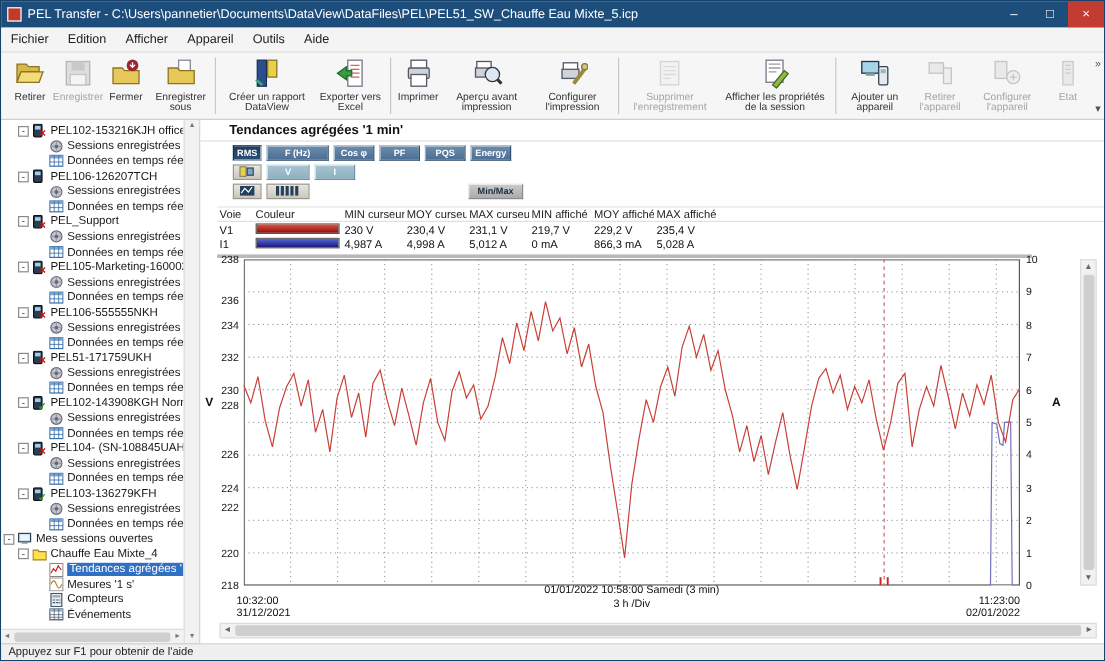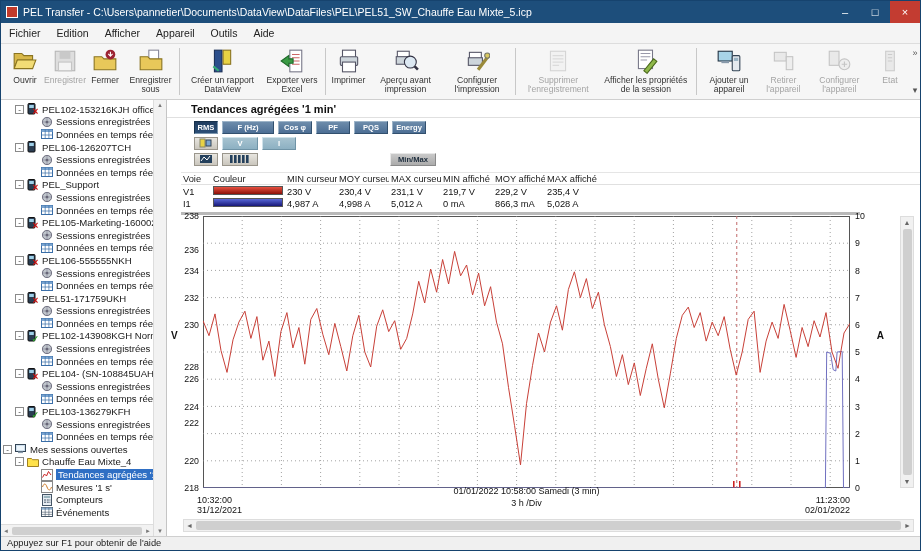--- a/index.html
+++ b/index.html
@@ -134,21 +134,21 @@
       <span class="menuitem">Aide</span>
     </div>
 
   <div class="toolbar">
 
   <div class="tbtn">
         <span class="ticon"><svg viewBox="0 0 24 24" width="26" height="26">
             <path d="M2 5h7l2 2h8v4H5L2 19z" fill="#d8b84a" stroke="#8a7420"></path>
             <path d="M5 11h17l-3 8H2z" fill="#f2dc76" stroke="#8a7420"></path>
           </svg></span>
-        <span>Ouvrir</span>
+        <span>Retirer</span>
       </div>
       <div class="tbtn disabled">
         <span class="ticon"><svg viewBox="0 0 24 24" width="26" height="26">
             <rect x="3" y="3" width="18" height="18" fill="#b9c2ca" stroke="#667"></rect>
             <rect x="7" y="3" width="10" height="7" fill="#87939e"></rect>
             <rect x="6" y="13" width="12" height="8" fill="#eef2f5" stroke="#889"></rect>
           </svg></span>
         <span>Enregistrer</span>
       </div>
       <div class="tbtn">
@@ -633,21 +633,21 @@
       <div class="chartzone">
         <div class="plotbar"></div>
         <div class="vlabel">V</div>
         <div class="alabel">A</div>
         <div class="yticksL">
             <span class="ytick" style="top: -5px;">238</span>
             <span class="ytick" style="top: 29px;">236</span>
             <span class="ytick" style="top: 49.4px;">234</span>
             <span class="ytick" style="top: 76.6px;">232</span>
             <span class="ytick" style="top: 103.8px;">230</span>
-            <span class="ytick" style="top: 146px;">228</span>
+            <span class="ytick" style="top: 117px;">228</span>
             <span class="ytick" style="top: 158.2px;">226</span>
             <span class="ytick" style="top: 185.4px;">224</span>
             <span class="ytick" style="top: 202px;">222</span>
             <span class="ytick" style="top: 239.8px;">220</span>
             <span class="ytick" style="top: 267px;">218</span>
           </div>
         <div class="yticksR">
             <span class="ytick" style="top: -5px;">10</span>
             <span class="ytick" style="top: 22.2px;">9</span>
             <span class="ytick" style="top: 49.4px;">8</span>

